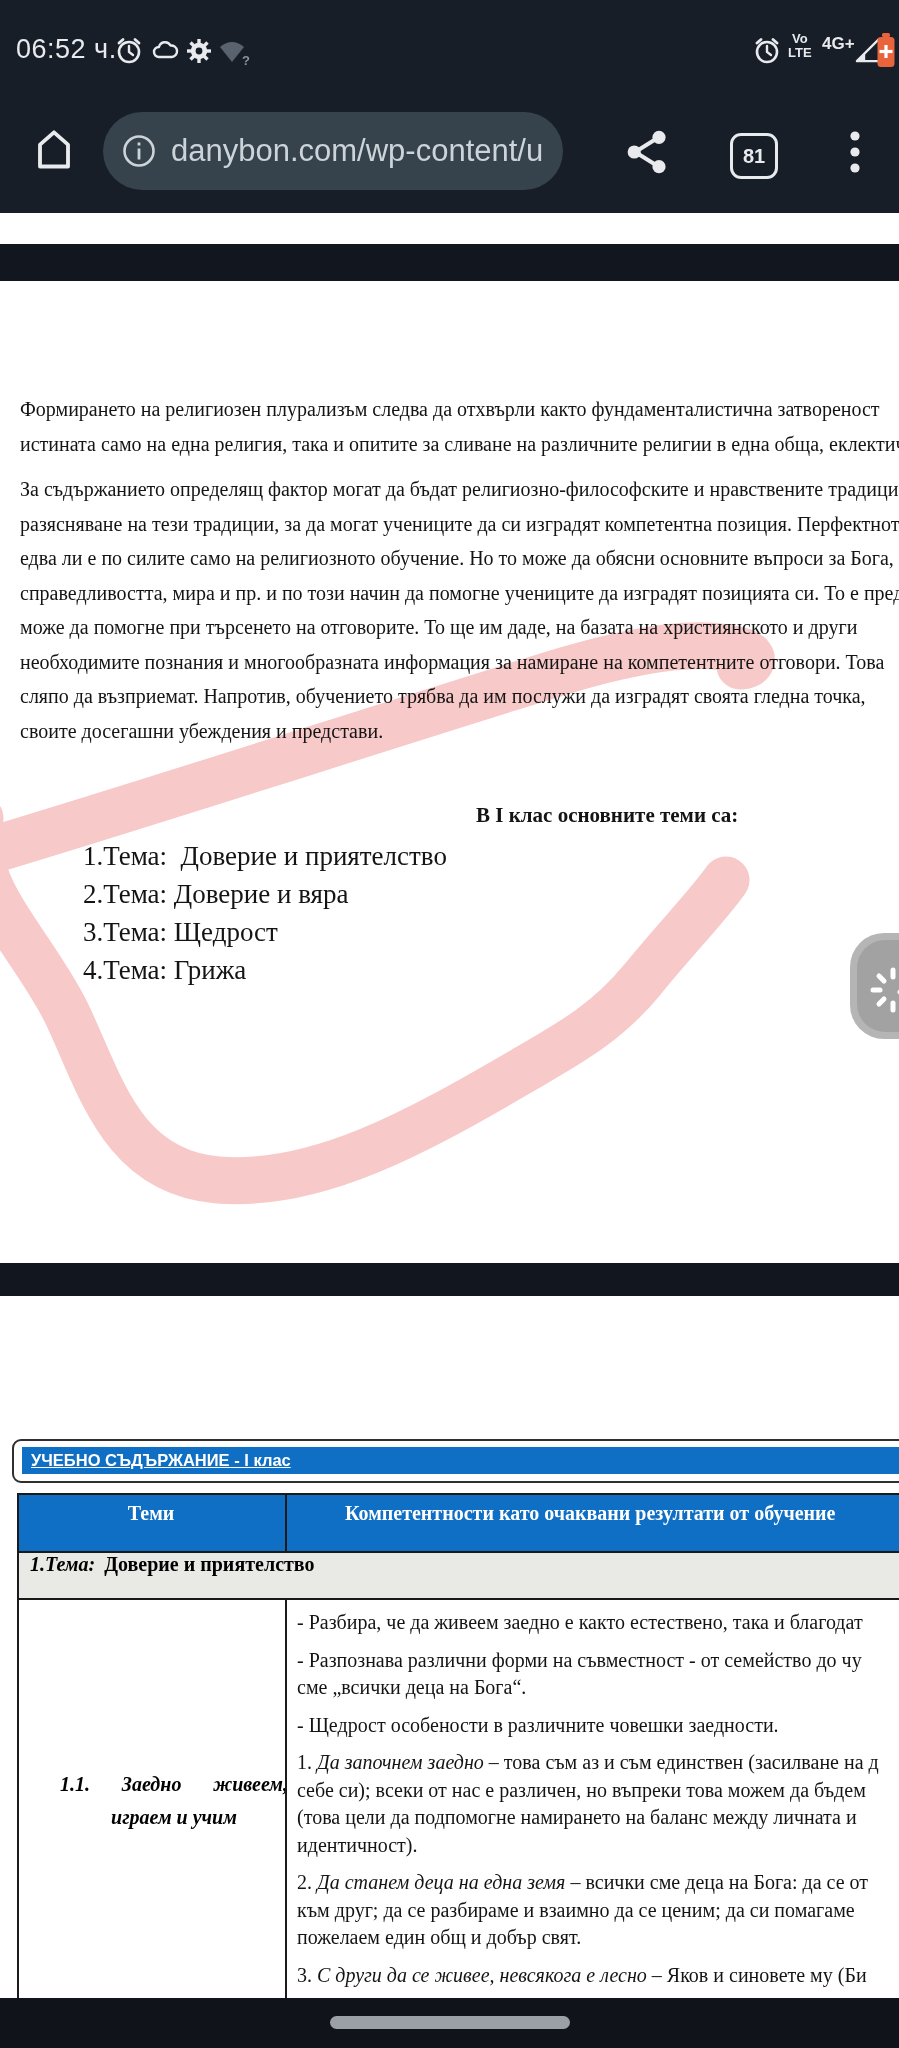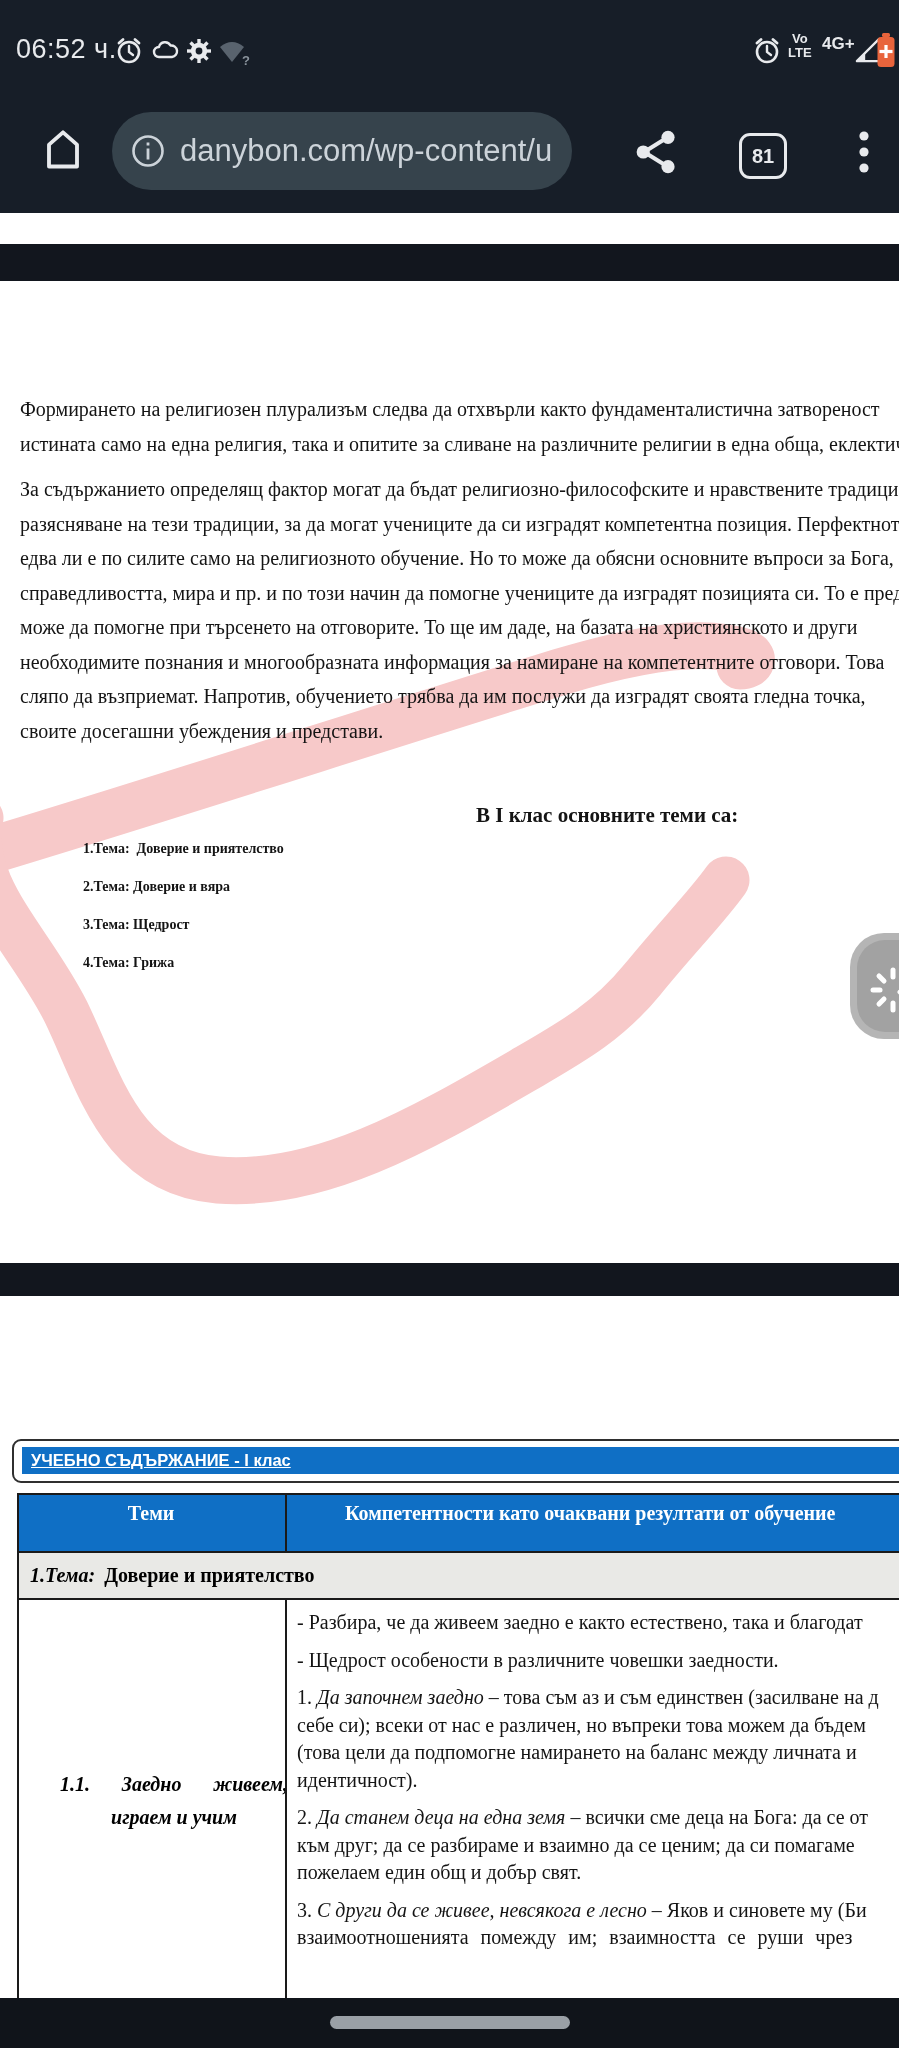--- a/index.html
+++ b/index.html
@@ -9,60 +9,60 @@
 
   
   .chrome{position:absolute;left:0;top:0;width:899px;height:213px;background:#171e28;}
   .statusbar{position:absolute;left:0;top:24px;width:899px;height:56px;color:#e8eaed;
              font-family:"Liberation Sans",sans-serif;}
   .time{position:absolute;left:16px;top:10px;font-size:27px;font-weight:500;letter-spacing:.5px;}
   .sicon{position:absolute;top:12px;}
   .volte{position:absolute;top:8px;display:flex;flex-direction:column;align-items:center;
          font-size:13px;font-weight:700;line-height:14px;letter-spacing:0;}
   .net4g{position:absolute;top:10px;font-size:17px;font-weight:700;}
-  .toolbar{position:absolute;left:12px;top:96px;width:721px;height:117px;}
+  .toolbar{position:absolute;left:3px;top:96px;width:721px;height:117px;}
   .urlpill{position:absolute;left:100px;top:16px;width:460px;height:78px;border-radius:39px;
            background:#36434c;display:flex;align-items:center;overflow:hidden;}
   .urltext{margin-left:14px;font-family:"Liberation Sans",sans-serif;font-size:31px;
            color:#ccd3d9;white-space:pre;}
   .tabbox{position:absolute;left:727px;top:37px;width:42px;height:40px;border:3px solid #e8eaed;
           border-radius:11px;display:flex;align-items:center;justify-content:center;
           font-family:"Liberation Sans",sans-serif;font-size:20px;font-weight:700;color:#e8eaed;}
 
   
   .strip{position:absolute;left:0;width:899px;}
   .strip-dark{background:#12161e;}
   .navbar{position:absolute;left:0;top:1998px;width:899px;height:50px;background:#10141a;}
   .navpill{position:absolute;left:330px;top:2016px;width:240px;height:13px;border-radius:7px;background:#9aa0a6;}
 
   
   .dline{position:absolute;right:0;overflow:hidden;white-space:pre;font-size:20px;color:#141414;z-index:2;}
   .bold{font-weight:700;}
-  .theme-item{font-weight:700;font-size:14px;}
+  .theme-item{font-weight:400;font-size:27px;}
   .pinksvg{position:absolute;left:0;top:0;z-index:1;pointer-events:none;}
 
   
   .fab{position:absolute;left:850px;top:933px;width:110px;height:106px;border-radius:34px;
        background:#b5b5b5;z-index:3;}
   .fab-inner{position:absolute;left:7px;top:7px;width:96px;height:92px;border-radius:28px;background:#a2a2a2;}
 
   
   .banner-box{position:absolute;left:12px;top:1439px;width:899px;height:40px;background:#fff;
               border:2.5px solid #2f2f2f;border-radius:9px;z-index:2;}
   .banner-bar{position:absolute;left:8px;top:6px;width:899px;height:27px;background:#0f6fc5;
               display:flex;align-items:center;}
   .banner-text{margin-left:9px;color:#fff;font-family:"Liberation Sans",sans-serif;
                font-size:16.5px;font-weight:700;text-decoration:underline;white-space:pre;}
   .thead{position:absolute;left:17px;top:1493px;width:882px;height:60px;background:#0f6fc5;
          border-top:2px solid #1a1a1a;border-bottom:2px solid #1a1a1a;box-sizing:border-box;z-index:2;}
   .th1{position:absolute;left:0;top:7px;width:268px;text-align:center;color:#fff;
        font-weight:700;font-size:20px;}
   .th2{position:absolute;left:328px;top:7px;color:#fff;font-weight:700;font-size:20px;white-space:pre;}
   .secrow{position:absolute;left:17px;top:1553px;width:882px;height:47px;background:#e9e9e6;
-          border-bottom:2px solid #1a1a1a;box-sizing:border-box;display:flex;align-items:center;z-index:2;}
+          border-bottom:2px solid #1a1a1a;box-sizing:border-box;display:flex;z-index:2;}
   .sec-prefix{font-weight:700;font-style:italic;font-size:20px;margin-left:13px;white-space:pre;}
   .sec-title{font-weight:700;font-size:20px;margin-left:9px;white-space:pre;}
   .vline{position:absolute;background:#1a1a1a;width:2px;z-index:3;}
   .tleft-border{position:absolute;left:17px;top:1493px;width:2px;height:505px;background:#1a1a1a;z-index:3;}
   .rowlabel{position:absolute;left:60px;top:1768px;width:228px;z-index:2;
             font-weight:700;font-style:italic;font-size:20px;line-height:33px;}
   .rowlabel .l1{text-align:justify;text-align-last:justify;white-space:normal;}
   .rowlabel .l2{text-align:center;}
   .tcell{position:absolute;left:297px;top:1600px;right:0;height:398px;overflow:hidden;z-index:2;}
   .titem{margin:0 0 10px 0;padding:0;}
@@ -227,20 +227,24 @@
     <div class="l1">1.1. Заедно живеем,</div>
     <div class="l2">играем и учим</div>
   </div>
 
   <div class="tcell">
     <div class="tcell-pad"></div>
     <div class="titem">
       <div class="tline">- Разбира, че да живеем заедно е както естествено, така и благодат</div>
     </div>
     <div class="titem">
+      <div class="tline">- Разпознава различни форми на съвместност - от семейство до чу</div>
+      <div class="tline">сме „всички деца на Бога“.</div>
+    </div>
+    <div class="titem">
       <div class="tline">- Щедрост особености в различните човешки заедности.</div>
     </div>
     <div class="titem">
       <div class="tline"><span>1. </span><span class="it">Да започнем заедно</span><span> – това съм аз и съм единствен (засилване на д</span></div>
       <div class="tline">себе си); всеки от нас е различен, но въпреки това можем да бъдем</div>
       <div class="tline">(това цели да подпомогне намирането на баланс между личната и</div>
       <div class="tline">идентичност).</div>
     </div>
     <div class="titem">
       <div class="tline"><span>2. </span><span class="it">Да станем деца на една земя</span><span> – всички сме деца на Бога: да се от</span></div>

